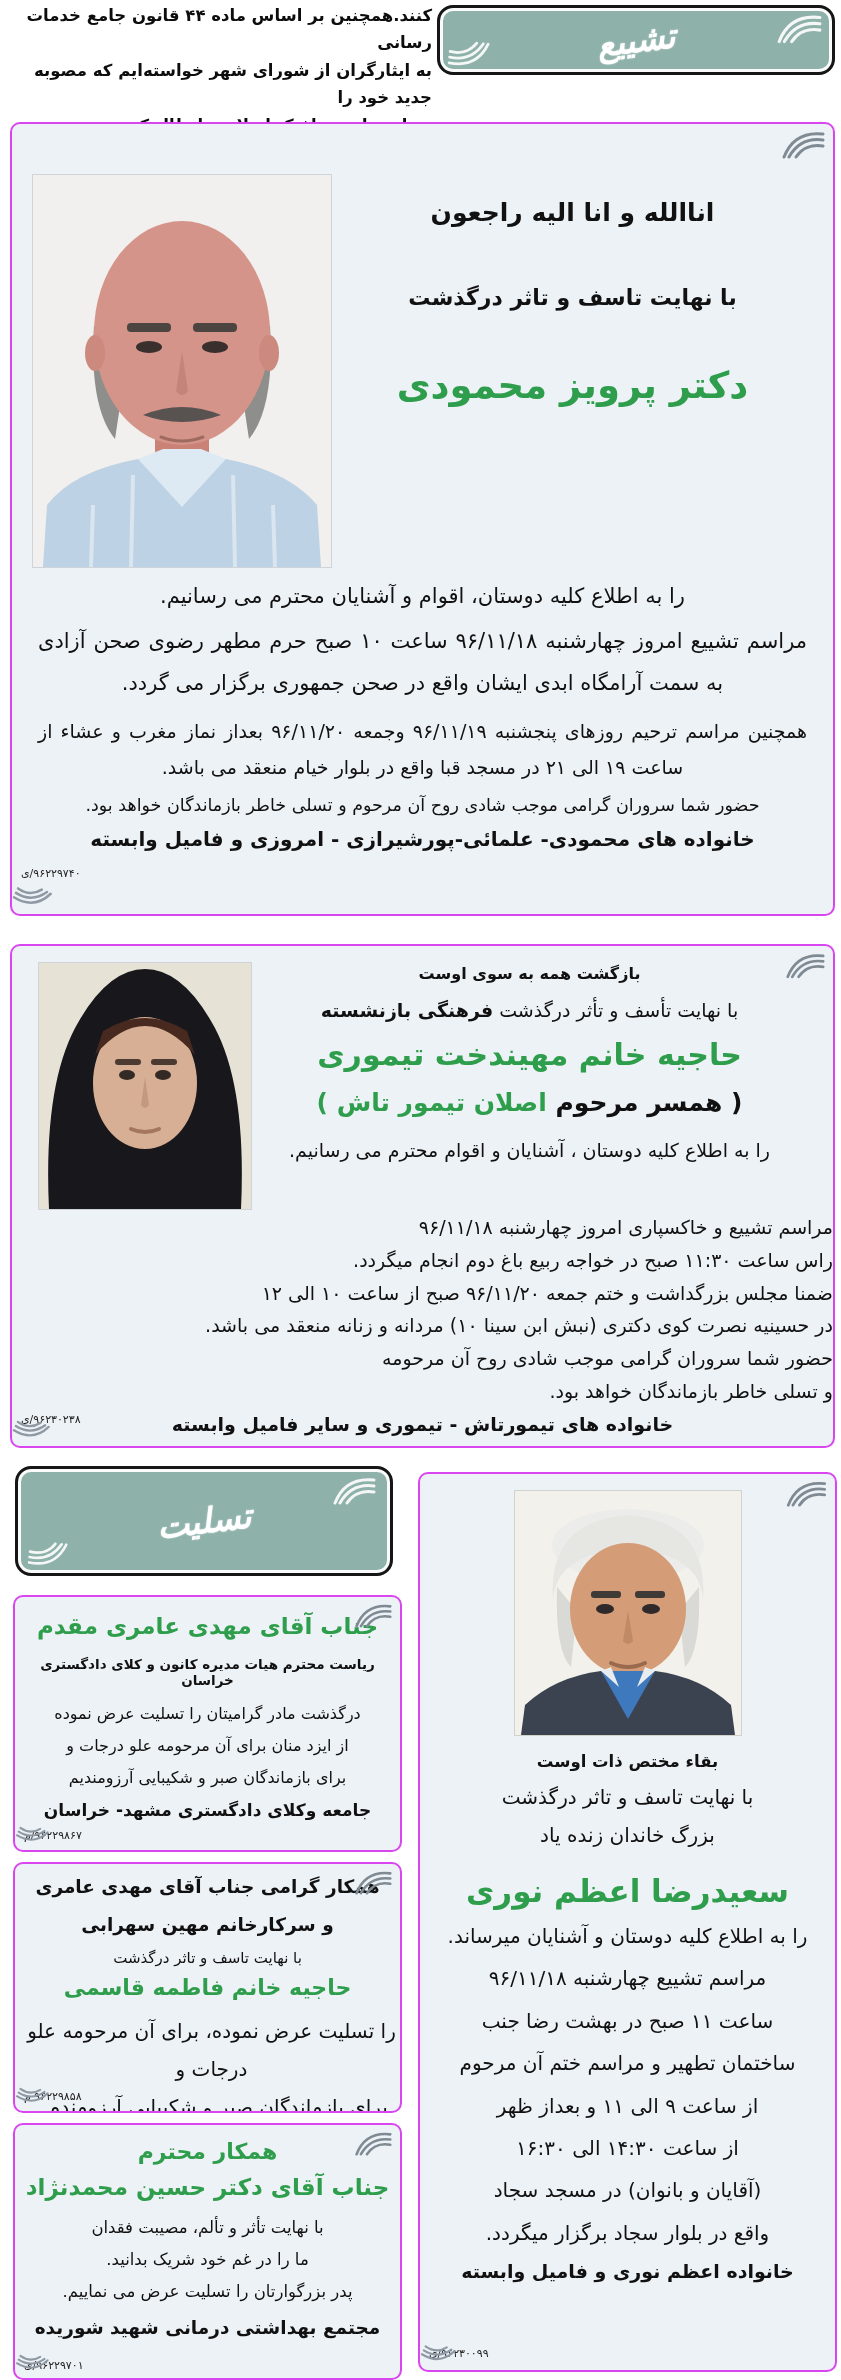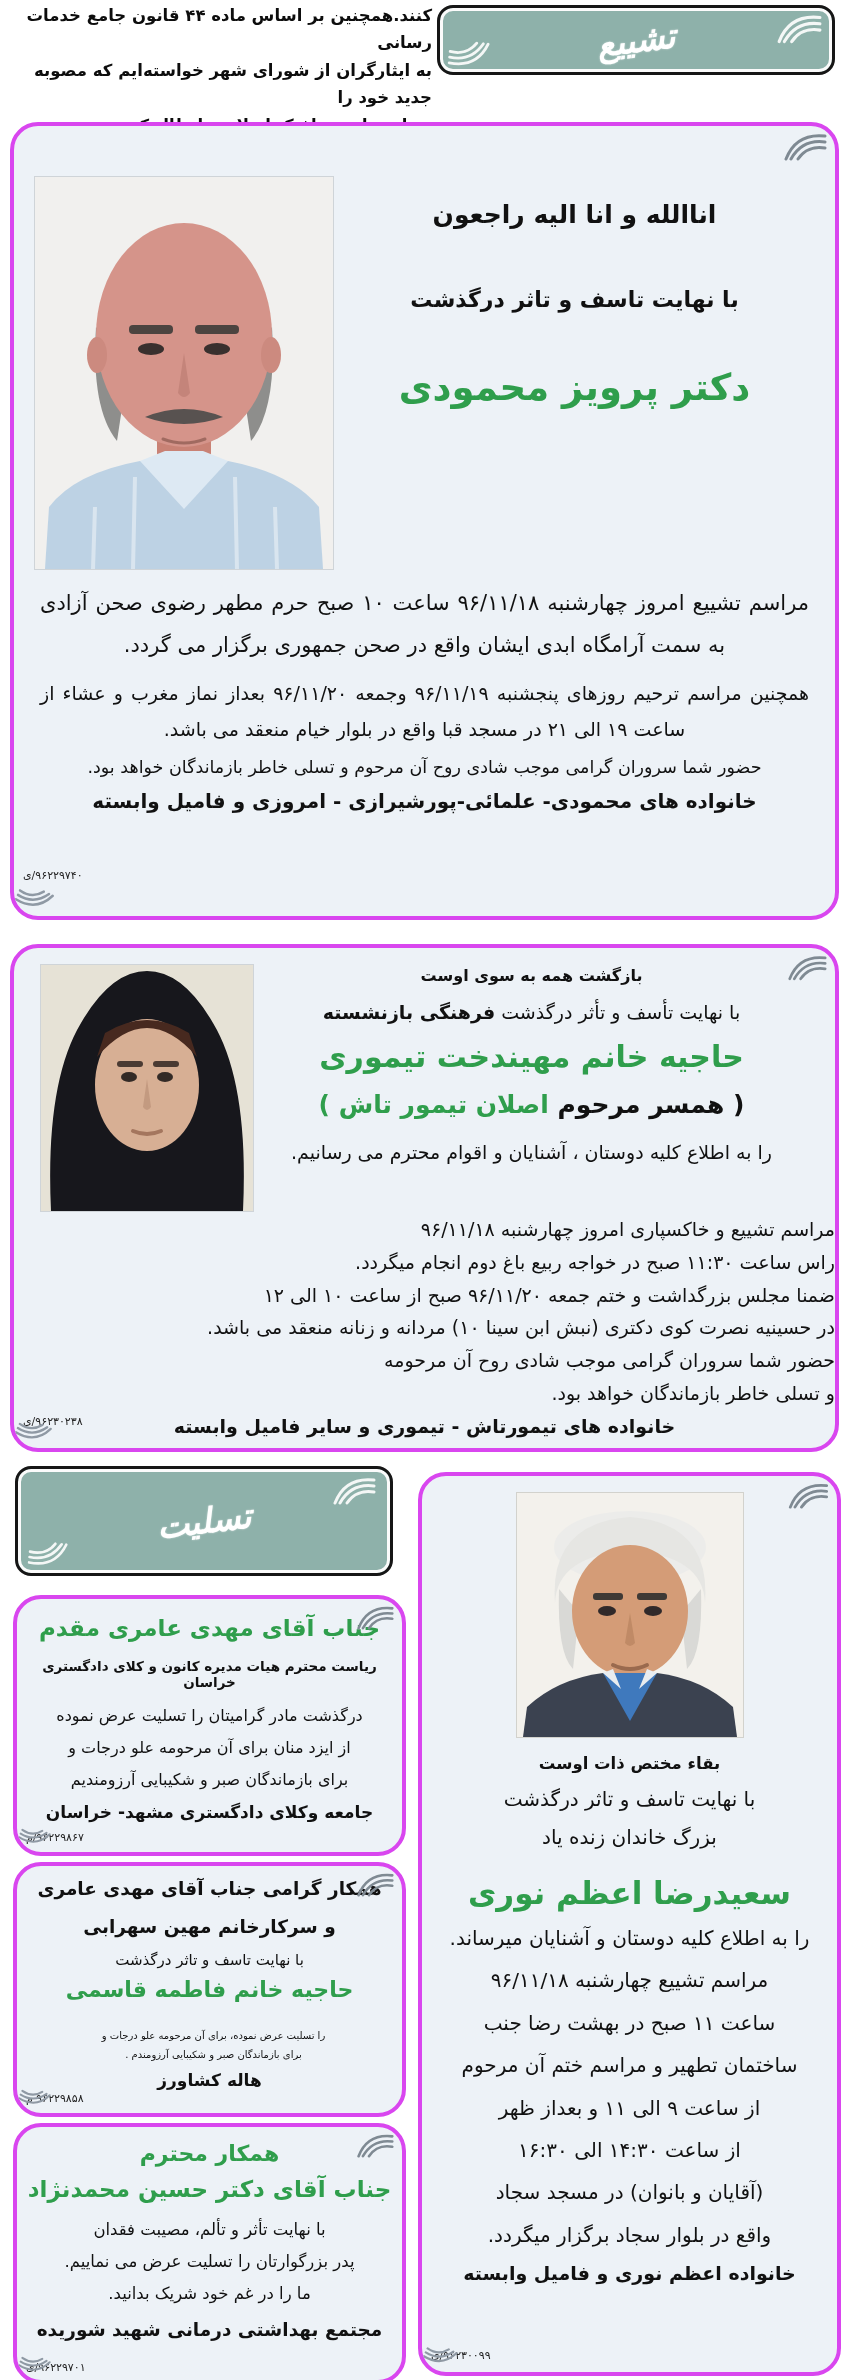--- a/index.html
+++ b/index.html
@@ -13,21 +13,21 @@
             box-shadow:inset 0 0 0 3px #fbfbfb;}
   .tashyi{top:5px;left:437px;width:392px;height:64px;}
   .tasliat{top:1466px;left:15px;width:372px;height:104px;}
   .callig{position:absolute;inset:0;display:flex;align-items:center;justify-content:center;
           color:#fff;font-size:34px;font-weight:bold;font-style:italic;transform:rotate(-7deg);
           text-shadow:0 0 2px rgba(255,255,255,.6);}
   .torn{position:absolute;color:#f4f7f6;}
   .torn svg{display:block;}
 
   
-  .obox{position:absolute;background:#edf2f7;border:4px solid #d946ef;border-radius:28px;overflow:hidden;}
+  .obox{position:absolute;background:#edf2f7;border:2px solid #d946ef;border-radius:10px;overflow:hidden;}
   .box1{top:122px;left:10px;width:821px;height:790px;}
   .box2{top:944px;left:10px;width:821px;height:500px;}
   .box3{top:1472px;left:418px;width:415px;height:896px;}
   .condA{top:1595px;left:13px;width:385px;height:253px;}
   .condB{top:1862px;left:13px;width:385px;height:247px;}
   .condC{top:2123px;left:13px;width:385px;height:253px;}
   .corner-orn{position:absolute;top:5px;right:8px;color:#7f8a93;}
   .bottom-orn{position:absolute;bottom:4px;left:3px;color:#8f99a4;transform:rotate(205deg);}
   .code{position:absolute;left:9px;font-size:11px;color:#222;letter-spacing:0;}
 
@@ -70,21 +70,21 @@
 
   
   .cond{text-align:center;}
   .cA-title{font-size:23px;font-weight:bold;color:#2f9e4c;margin-top:16px;}
   .cA-sub{font-size:13.5px;font-weight:bold;margin-top:17px;}
   .cA-body{font-size:16px;line-height:2.0;margin-top:10px;}
   .sig{font-size:17px;font-weight:bold;margin-top:6px;}
   .cB-title{font-size:18.5px;font-weight:bold;margin-top:9px;line-height:1.5;}
   .cB-intro{font-size:15px;margin-top:10px;}
   .cB-name{font-size:22px;font-weight:bold;color:#2f9e4c;margin-top:8px;}
-  .cB-body{font-size:10px;line-height:1.9;margin-top:24px;padding-left:8px;}
+  .cB-body{font-size:20px;line-height:1.9;margin-top:12px;padding-left:8px;}
   .cC-t1{font-size:22px;font-weight:bold;color:#2f9e4c;margin-top:14px;}
   .cC-t2{font-size:23px;font-weight:bold;color:#2f9e4c;margin-top:10px;}
   .cC-body{font-size:16.5px;line-height:1.95;margin-top:12px;}
   .sig.sC{font-size:18.5px;margin-top:8px;}
 </style>
 </head>
 <body>
 
 <div class="page">
 
@@ -135,20 +135,21 @@
         <rect x="94" y="148" width="44" height="9" rx="4" fill="#4c4440"></rect>
         <rect x="160" y="148" width="44" height="9" rx="4" fill="#4c4440"></rect>
         <ellipse cx="116" cy="172" rx="13" ry="6" fill="#39302e"></ellipse>
         <ellipse cx="182" cy="172" rx="13" ry="6" fill="#39302e"></ellipse>
         <path d="M149,176 L143,216 Q149,224 155,216 Z" fill="#c4847a"></path>
         <path d="M110,240 Q149,224 188,240 Q149,254 110,240 Z" fill="#585250"></path>
         <path d="M128,262 Q149,270 170,262" stroke="#a06a60" stroke-width="3" fill="none" stroke-linecap="round"></path>
       </svg>
     </div>
 
+    <div class="announce">را به اطلاع کلیه دوستان، اقوام و آشنایان محترم می رسانیم.</div>
     <p class="para">مراسم تشییع امروز چهارشنبه ۹۶/۱۱/۱۸ ساعت ۱۰ صبح حرم مطهر رضوی صحن آزادی به سمت آرامگاه ابدی ایشان واقع در صحن جمهوری برگزار می گردد.</p>
     <p class="para second">همچنین مراسم ترحیم روزهای پنجشنبه ۹۶/۱۱/۱۹ وجمعه ۹۶/۱۱/۲۰ بعداز نماز مغرب و عشاء از ساعت ۱۹ الی ۲۱ در مسجد قبا واقع در بلوار خیام منعقد می باشد.</p>
     <div class="line3">حضور شما سروران گرامی موجب شادی روح آن مرحوم و تسلی خاطر بازماندگان خواهد بود.</div>
     <div class="family">خانواده های محمودی- علمائی-پورشیرازی - امروزی و فامیل وابسته</div>
     <div class="code" style="bottom:34px">۹۶۲۲۹۷۴۰/ی</div>
     <span class="bottom-orn">
       <svg viewBox="0 0 44 30" width="36" height="26">
           <path d="M3,28 C10,10 24,3 42,5 M8,28 C16,14 27,9 42,11 M15,28 C21,19 31,15 42,17" fill="none" stroke="currentColor" stroke-width="3" stroke-linecap="round"></path>
         </svg>
     </span>
@@ -260,22 +261,22 @@
   <section class="obox cond condC">
     <span class="corner-orn">
       <svg viewBox="0 0 44 30" width="38" height="26">
           <path d="M3,28 C10,10 24,3 42,5 M8,28 C16,14 27,9 42,11 M15,28 C21,19 31,15 42,17" fill="none" stroke="currentColor" stroke-width="3" stroke-linecap="round"></path>
         </svg>
     </span>
     <div class="cC-t1">همکار محترم</div>
     <div class="cC-t2">جناب آقای دکتر حسین محمدنژاد</div>
     <div class="cC-body">
       <div>با نهایت تأثر و تألم، مصیبت فقدان</div>
+      <div>ما را در غم خود شریک بدانید.</div>
       <div>پدر بزرگوارتان را تسلیت عرض می نماییم.</div>
-      <div>ما را در غم خود شریک بدانید.</div>
     </div>
     <div class="sig sC">مجتمع بهداشتی درمانی شهید شوریده</div>
     <div class="code" style="bottom:6px">۹۶۲۲۹۷۰۱/ی</div>
     <span class="bottom-orn">
       <svg viewBox="0 0 44 30" width="30" height="22">
           <path d="M3,28 C10,10 24,3 42,5 M8,28 C16,14 27,9 42,11 M15,28 C21,19 31,15 42,17" fill="none" stroke="currentColor" stroke-width="3" stroke-linecap="round"></path>
         </svg>
     </span>
   </section>
 

